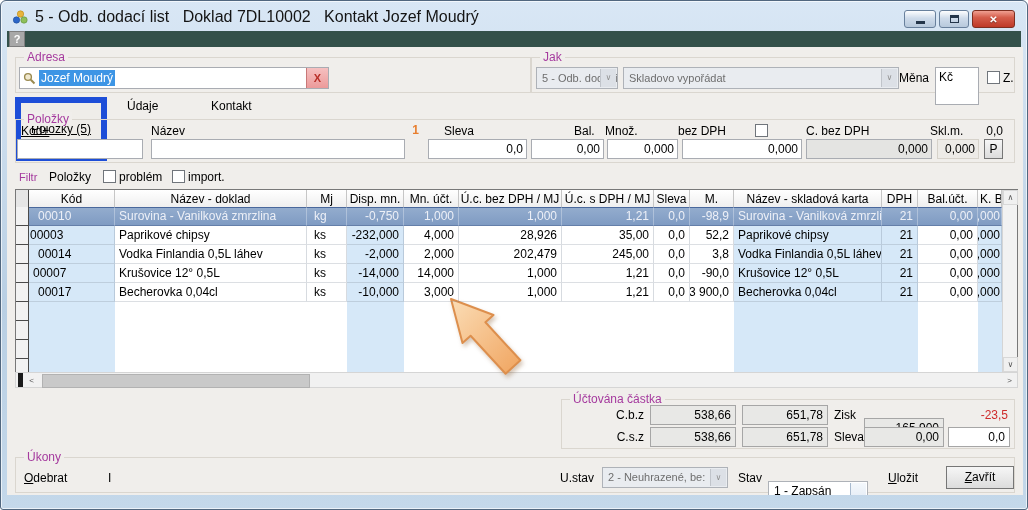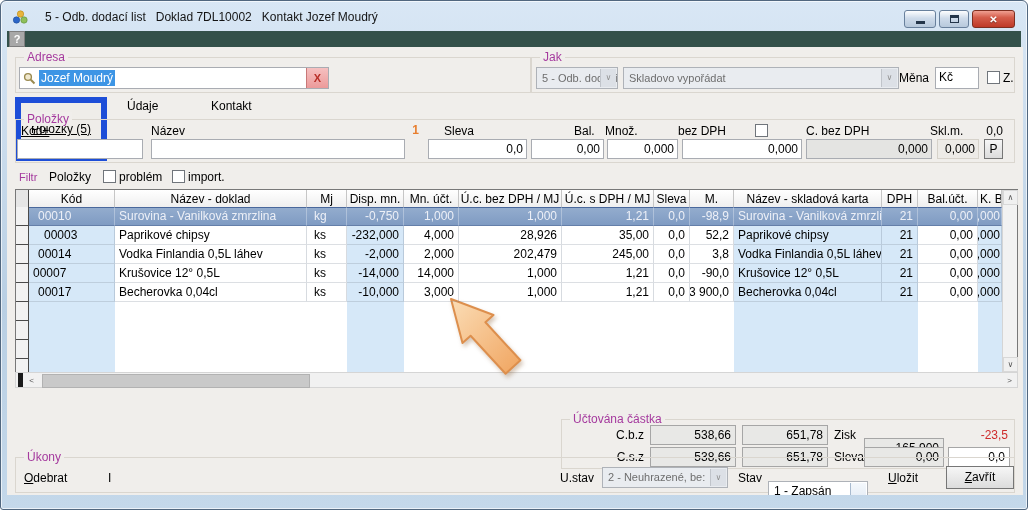--- a/index.html
+++ b/index.html
@@ -2,21 +2,21 @@
 <html><head>
 <meta charset="utf-8">
 <style>
   html,body{margin:0;padding:0;font-family:"Liberation Sans",sans-serif;}
   body{width:1028px;height:510px;overflow:hidden;background:#fff;}
   #window{position:absolute;left:0;top:0;width:1026px;height:508px;border:1px solid #51677F;
     border-radius:6px 6px 3px 3px;background:linear-gradient(#D9E7F5,#B9CFE3 60%,#C4D8EA);
     box-shadow:inset 0 0 0 1px rgba(255,255,255,0.65);}
   #titlebar{position:absolute;left:1px;top:1px;right:1px;height:29px;border-radius:5px 5px 0 0;
     display:flex;align-items:center;padding-left:10px;}
-  .title-text{font-size:12px;color:#141414;margin-left:17px;white-space:pre;text-align:center;}
+  .title-text{font-size:16px;color:#141414;margin-left:7px;white-space:pre;text-align:center;}
   #winbtns{margin-left:auto;margin-right:11px;display:flex;gap:3px;align-self:flex-start;margin-top:8px;}
   .wbtn{height:18px;border:1px solid #68809C;border-radius:3px;box-sizing:border-box;
     display:flex;align-items:center;justify-content:center;
     background:linear-gradient(#FDFEFF,#CEDBEA 45%,#B7C9DC);}
   .wbtn.close{background:linear-gradient(#F0A092,#D55E4C 40%,#BE3927);border-color:#7E2E20;
     color:#fff;font-weight:bold;font-size:10px;text-shadow:0 1px 1px rgba(0,0,0,0.4);}
   .min-glyph{display:block;width:9px;height:3px;background:#24364A;margin-top:7px;}
   .max-glyph{display:block;width:9px;height:8px;border:1px solid #24364A;border-top:3px solid #24364A;box-sizing:border-box;background:transparent;}
   #tealbar{position:absolute;left:6px;top:30px;right:6px;height:16px;background:#34514A;}
   #helpbtn{position:absolute;left:8px;top:30px;width:16px;height:16px;background:#A8A8A8;
@@ -120,21 +120,21 @@
     </div>
     <div class="combo" style="left:529px;top:20px;width:82px;">
       <span>5 - Odb. dodací list</span>
       <span class="chev">∨</span>
     </div>
     <div class="combo" style="left:616px;top:20px;width:276px;">
       <span>Skladovo vypořádat</span>
       <span class="chev">∨</span>
     </div>
     <span class="lbl" style="left:892px;top:24px;">Měna</span>
-    <div class="inp" style="left:928px;top:20px;width:44px;height:22px;">Kč</div>
+    <div class="inp" style="left:928px;top:20px;width:44px;height:38px;">Kč</div>
     <span class="cb" style="left:980px;top:24px;"></span>
     <span class="lbl" style="left:996px;top:24px;">Z.</span>
 
     <span class="tab active" style="left:8px;top:50px;">Položky (5)</span>
     <span class="tab" style="left:120px;top:52px;">Údaje</span>
     <span class="tab" style="left:204px;top:52px;">Kontakt</span>
 
     <div class="grp" style="left:8px;top:72px;width:1000px;height:44px;">
       <span class="cap">Položky</span>
     </div>
@@ -202,21 +202,21 @@
           <div class="gc n cw8">0,0</div>
           <div class="gc n cw9">-98,9</div>
           <div class="gc t cw10">Surovina - Vanilková zmrzlina</div>
           <div class="gc n cw11">21</div>
           <div class="gc n cw12">0,00</div>
           <div class="gc n cw13" style="padding:0 1px">0,000</div>
         </div>
 
         <div class="grow">
           <div class="rowhdr"></div>
-          <div class="gc t cw1" style="padding-left:15px">00003</div>
+          <div class="gc t cw1" style="padding-left:1px">00003</div>
           <div class="gc t cw2">Paprikové chipsy</div>
           <div class="gc t cw3" style="padding-left:7px">ks</div>
           <div class="gc n cw4">-232,000</div>
           <div class="gc n cw5">4,000</div>
           <div class="gc n cw6">28,926</div>
           <div class="gc n cw7">35,00</div>
           <div class="gc n cw8">0,0</div>
           <div class="gc n cw9">52,2</div>
           <div class="gc t cw10">Paprikové chipsy</div>
           <div class="gc n cw11">21</div>
@@ -294,21 +294,21 @@
       </div>
     </div>
 
     <div id="hscroll">
       <div id="hmark"></div>
       <div class="sbtn" style="left:8px;top:0;height:14px;border:none;background:transparent;">&lt;</div>
       <div id="hthumb"></div>
       <div class="sbtn" style="left:986px;top:0;height:14px;border:none;background:transparent;">&gt;</div>
     </div>
 
-    <div class="grp" style="left:554px;top:352px;width:454px;height:50px;margin-top:20px;">
+    <div class="grp" style="left:554px;top:352px;width:454px;height:50px;">
       <span class="cap">Účtována částka</span>
       <span class="lbl" style="left:20px;top:8px;width:62px;text-align:right;">C.b.z</span>
       <div class="tfield" style="left:88px;top:5px;width:86px;">538,66</div>
       <div class="tfield" style="left:180px;top:5px;width:86px;">651,78</div>
       <span class="lbl" style="left:272px;top:8px;">Zisk</span>
       <div class="tfield" style="left:302px;top:18px;width:80px;">-165,900</div>
       <span class="lbl red" style="left:392px;top:8px;width:54px;text-align:right;">-23,5</span>
       <span class="lbl" style="left:20px;top:30px;width:62px;text-align:right;">C.s.z</span>
       <div class="tfield" style="left:88px;top:27px;width:86px;">538,66</div>
       <div class="tfield" style="left:180px;top:27px;width:86px;">651,78</div>

